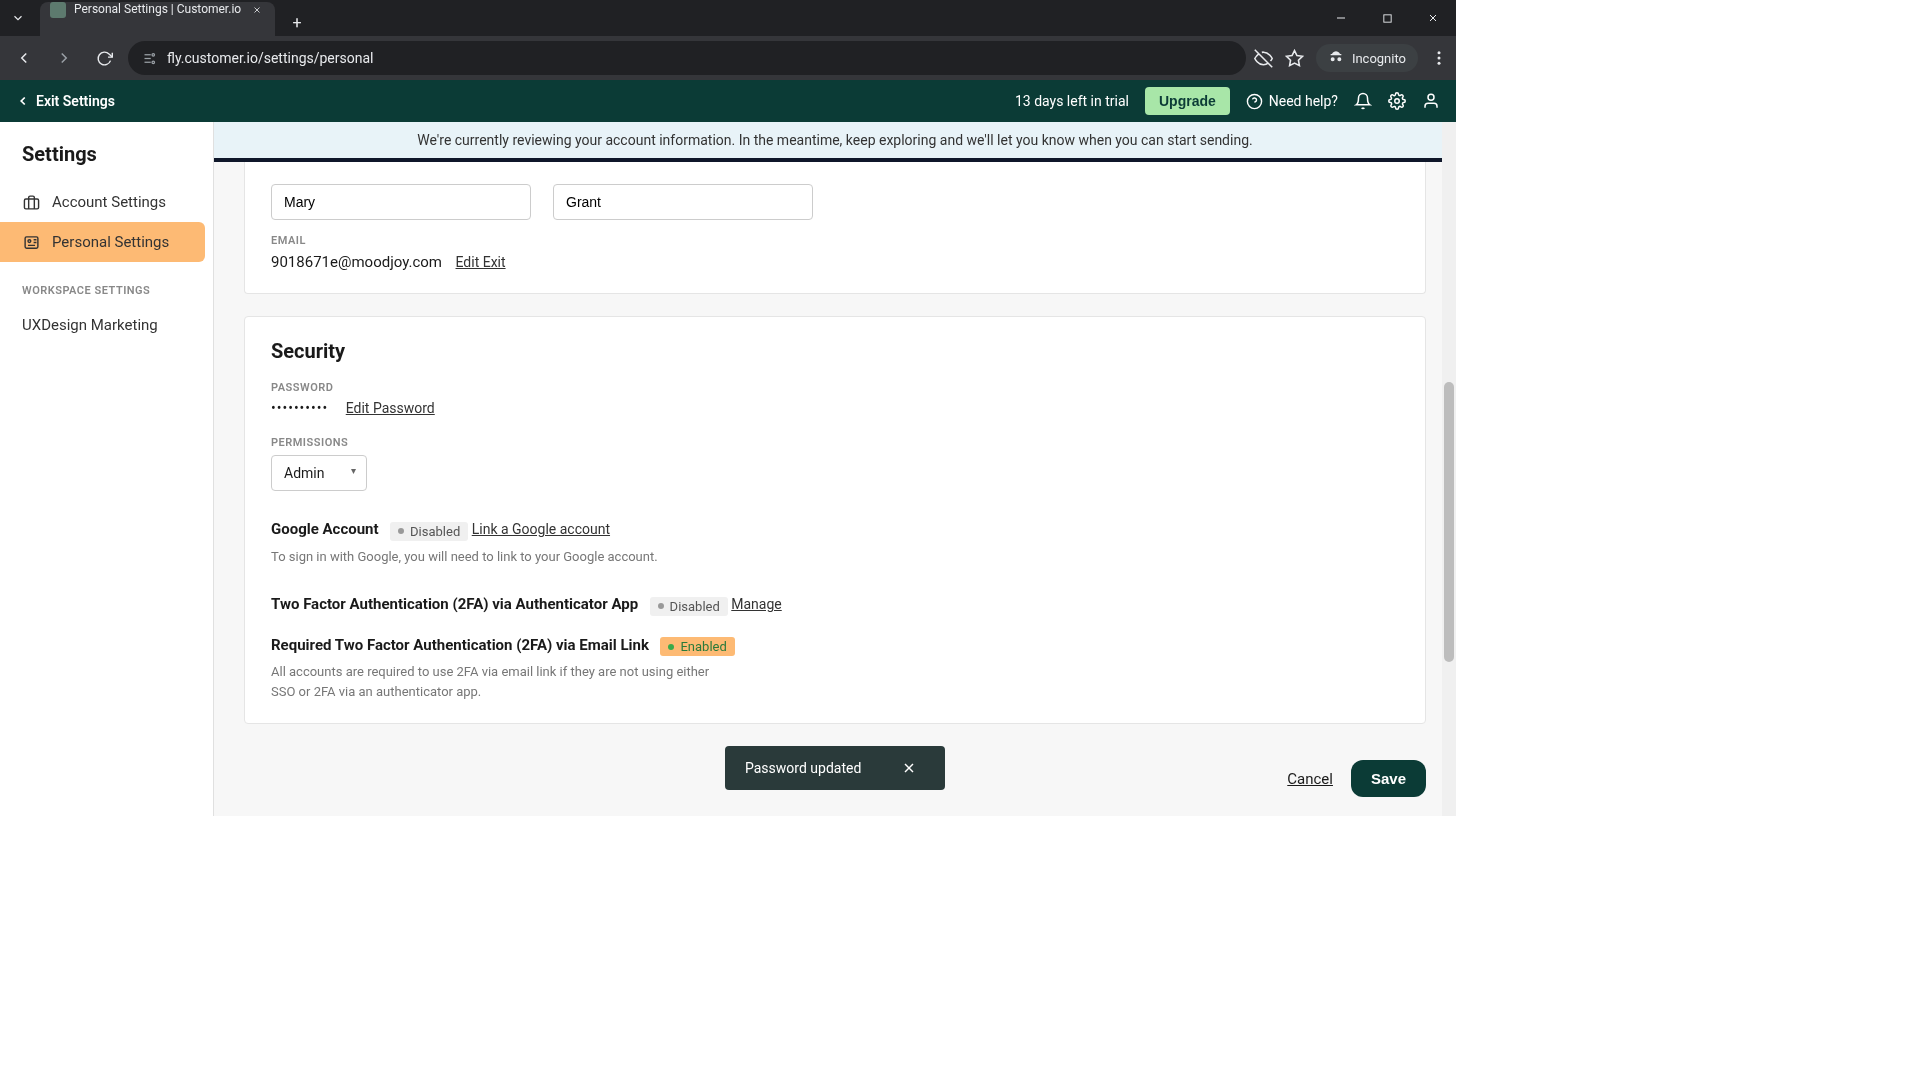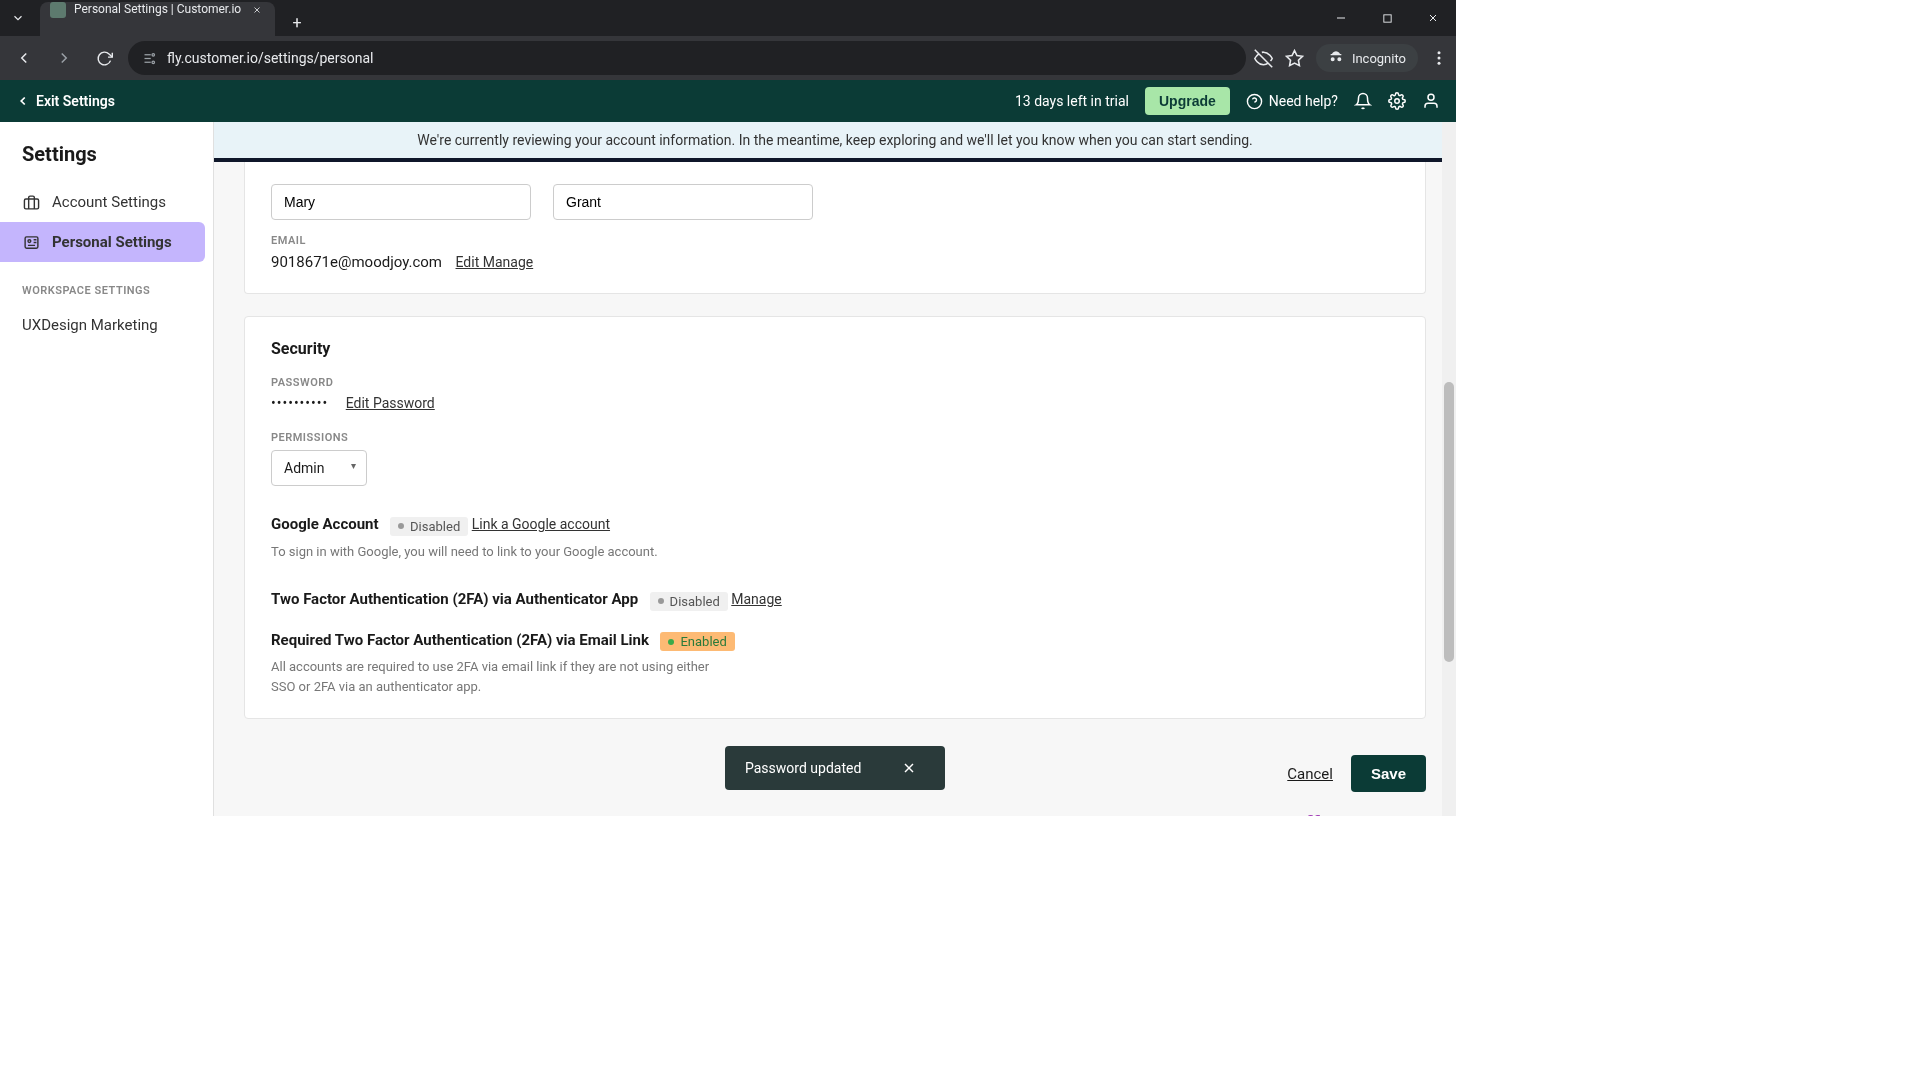--- a/index.html
+++ b/index.html
@@ -36,56 +36,56 @@
 .header-icon { cursor: pointer; }
 
 
 .review-banner { background: #e8f3f8; padding: 10px 20px; text-align: center; font-size: 14px; color: #333; border-bottom: 4px solid #0f172a; }
 
 
 .app-body { display: flex; height: calc(816px - 36px - 44px - 42px); position: relative; }
 .settings-sidebar { width: 214px; border-right: 1px solid #e0e0e0; padding-top: 14px; background: #fff; flex-shrink: 0; }
 .sidebar-title { font-size: 20px; font-weight: 700; padding: 6px 22px 16px; }
 .sidebar-item { display: flex; align-items: center; gap: 12px; padding: 11px 22px; cursor: pointer; font-size: 15px; color: #333; border-radius: 0 6px 6px 0; margin-right: 8px; }
-.sidebar-item.active { background: #c4b5fd; font-weight: 700; }
+.sidebar-item.active { background: #fdba74; font-weight: 400; }
 .sidebar-icon { width: 18px; height: 18px; display: inline-flex; align-items: center; justify-content: center; }
 .sidebar-heading { font-size: 11px; font-weight: 600; letter-spacing: 0.5px; color: #888; padding: 22px 22px 8px; }
 
 
 .main { flex: 1; overflow-y: auto; background: #f7f7f7; position: relative; }
 .main-inner { padding: 0 0 80px; }
 .card { background: #fff; border: 1px solid #e5e5e5; border-radius: 4px; margin: 0 30px 22px; padding: 22px 26px; }
 .first-card { margin-top: 0; border-top: none; border-radius: 0 0 4px 4px; }
 
 .form-row { display: flex; gap: 22px; }
 .form-col { flex: 0 0 260px; }
 .input { width: 100%; padding: 9px 12px; border: 1px solid #ccc; border-radius: 4px; font-size: 14px; }
 .label { font-size: 11px; font-weight: 600; letter-spacing: 0.5px; color: #888; margin-bottom: 6px; display: block; }
 .email-row { margin-top: 14px; }
 .email-value { font-size: 15px; display: inline-block; margin-right: 10px; }
 .link-action { color: #333; text-decoration: underline; cursor: pointer; font-size: 14px; }
 
-.card-title { font-size: 16px; font-weight: 700; margin-bottom: 18px; }
+.card-title { font-size: 20px; font-weight: 700; margin-bottom: 18px; }
 .sub-section { margin-bottom: 20px; }
 .password-dots { font-size: 14px; letter-spacing: 1px; display: inline-block; margin-right: 14px; }
 .select { width: 96px; padding: 9px 12px; border: 1px solid #ccc; border-radius: 4px; font-size: 14px; background: #fff; cursor: pointer; position: relative; }
 .select::after { content: "▾"; position: absolute; right: 10px; top: 9px; font-size: 10px; color: #666; }
 
 .feature-title { font-size: 15px; font-weight: 700; display: inline-block; margin-right: 8px; }
 .badge { display: inline-flex; align-items: center; gap: 6px; background: #f0f0f0; padding: 2px 8px; border-radius: 3px; font-size: 13px; color: #555; }
 .badge-dot { width: 6px; height: 6px; border-radius: 50%; background: #999; display: inline-block; }
 .badge.enabled { background: #fdba74; color: #2a7a3a; }
 .badge.enabled .badge-dot { background: #3aaa4a; }
 .feature-sub { font-size: 13px; color: #777; margin-top: 6px; max-width: 440px; line-height: 1.5; }
 .feature-link { margin-top: 10px; display: inline-block; }
 
 
 .form-actions { display: flex; justify-content: flex-end; gap: 18px; padding: 14px 30px; align-items: center; }
 .cancel-link { text-decoration: underline; cursor: pointer; font-size: 15px; }
-.save-btn { background: #0b3b36; color: #fff; border: none; padding: 10px 20px; border-radius: 4px; font-size: 15px; font-weight: 600; cursor: pointer; }
+.save-btn { background: #0b3b36; color: #fff; border: none; padding: 10px 20px; border-radius: 12px; font-size: 15px; font-weight: 600; cursor: pointer; }
 .version-footer { display: flex; justify-content: space-between; padding: 8px 30px 0; font-size: 13px; color: #888; }
 .heart { color: #b84aff; }
 
 
 .toast { position: absolute; left: 50%; transform: translateX(-50%); bottom: 26px; background: #2a3a3a; color: #fff; padding: 14px 20px; border-radius: 4px; display: flex; align-items: center; gap: 40px; font-size: 14px; z-index: 100; min-width: 220px; }
 .toast-close { cursor: pointer; font-size: 18px; display: flex; align-items: center; }
 
 
 .scroll-track { position: absolute; right: 0; top: 0; bottom: 0; width: 14px; background: #f0f0f0; }
 .scroll-thumb { position: absolute; right: 2px; width: 10px; background: #bdbdbd; border-radius: 5px; top: 260px; height: 280px; }
@@ -275,21 +275,21 @@
           <div class="form-col">
             <input class="input" value="Mary" style="">
           </div>
           <div class="form-col">
             <input class="input" value="Grant" style="">
           </div>
         </div>
         <div class="email-row">
           <span class="label">EMAIL</span>
           <span class="email-value">9018671e@moodjoy.com</span>
-          <span class="link-action">Edit Manage</span>
+          <span class="link-action">Edit Exit</span>
         </div>
       </div>
 
       <div class="card">
         <div class="card-title">Security</div>
 
         <div class="sub-section">
           <span class="label">PASSWORD</span>
           <span class="password-dots">••••••••••</span>
           <span class="link-action">Edit Password</span>

